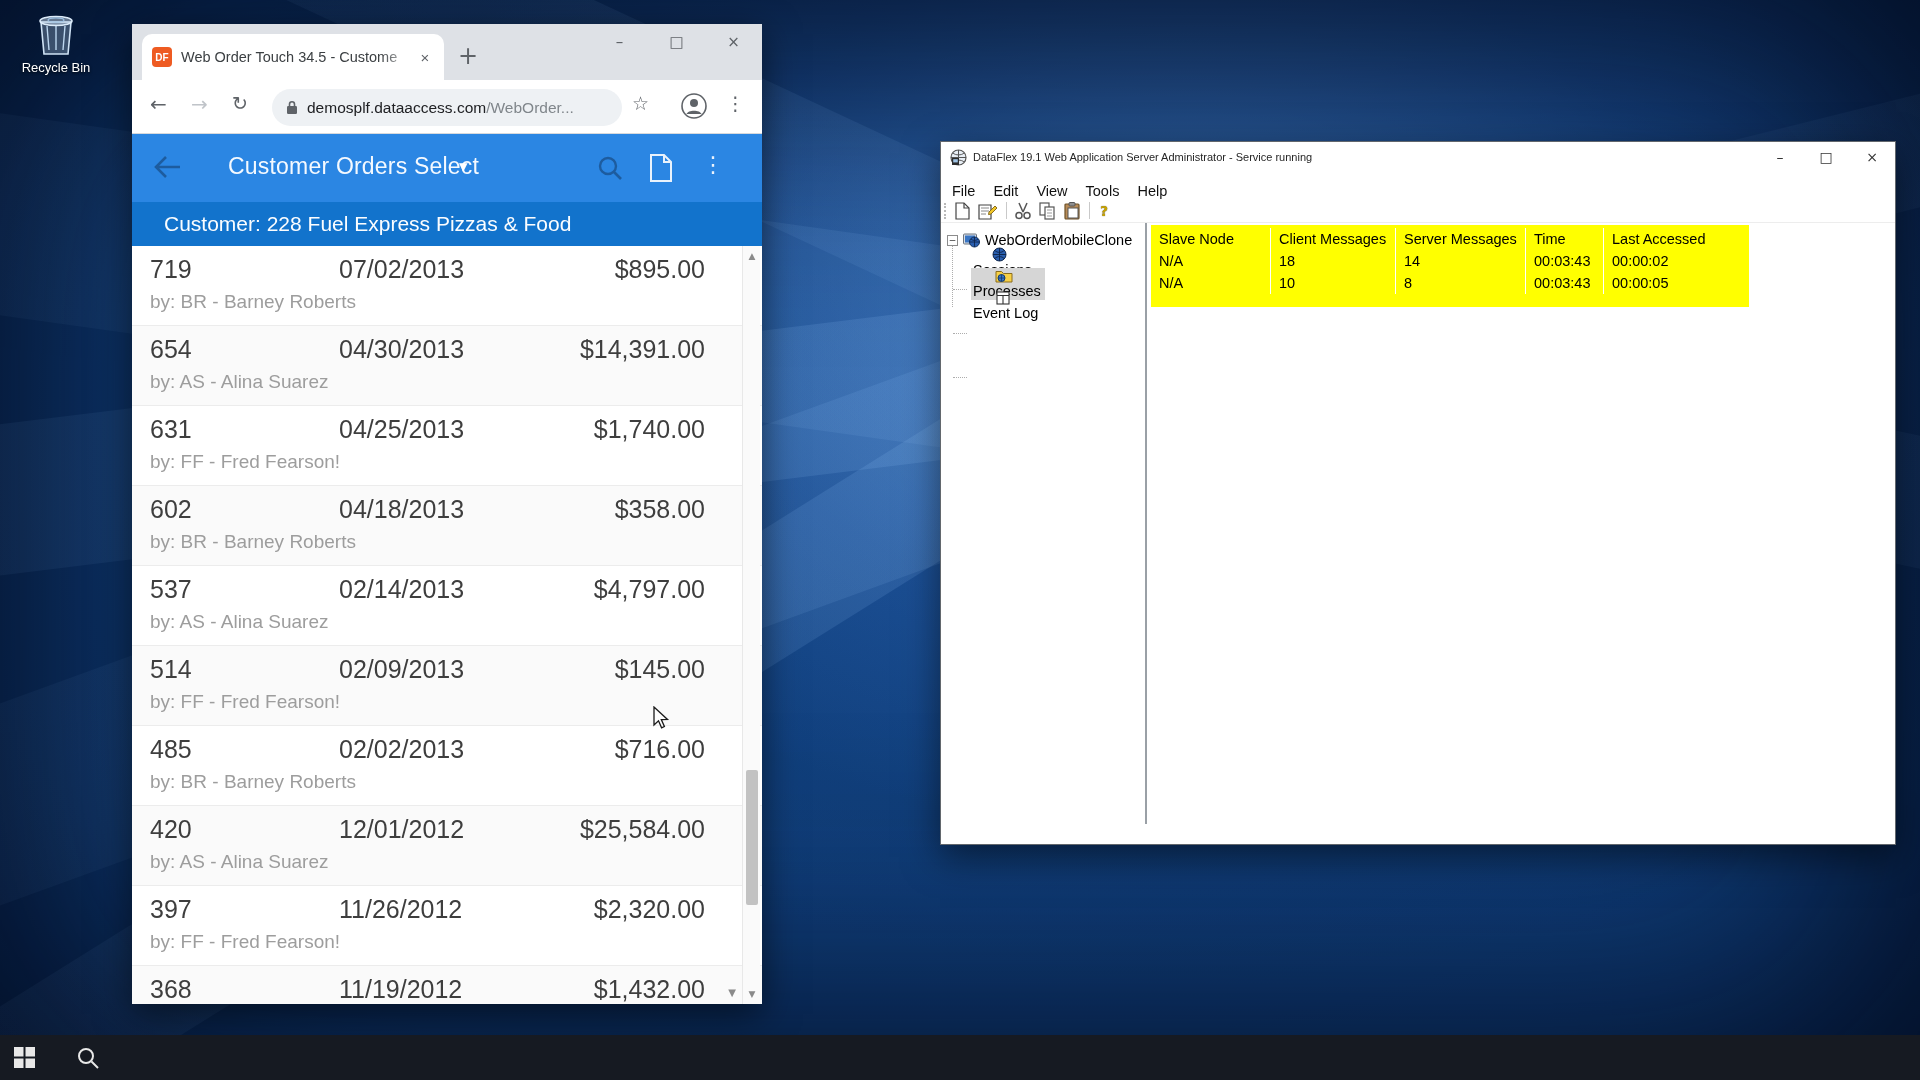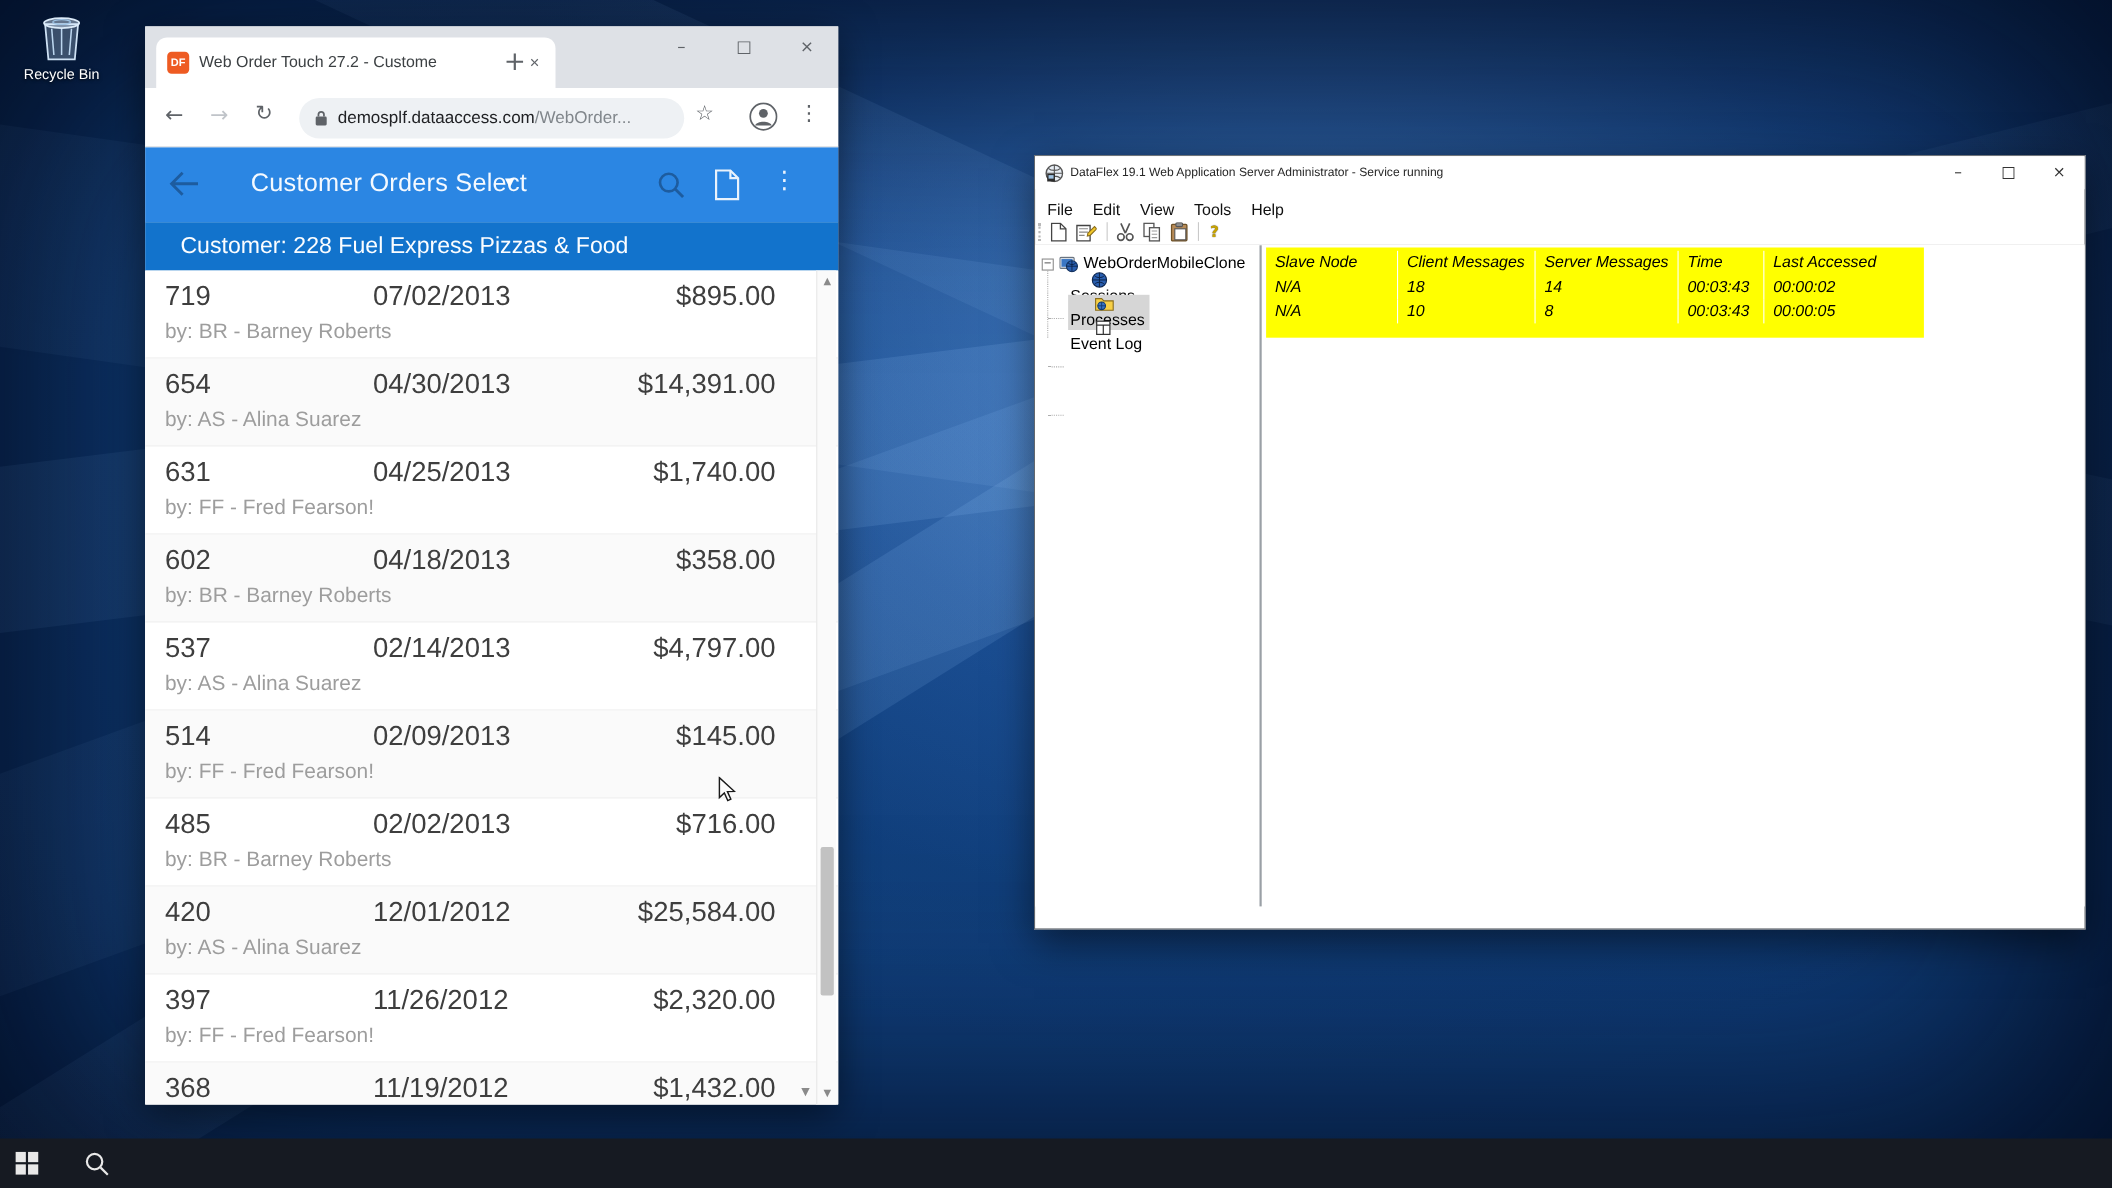--- a/index.html
+++ b/index.html
@@ -23,21 +23,21 @@
   .b7{transform:rotate(-14deg);height:110px;opacity:.4;}
 
   
   .recycle{position:absolute;left:14px;top:10px;width:84px;text-align:center;z-index:2;}
   .bin-label{margin-top:2px;font-size:13px;color:#fff;text-shadow:0 1px 3px rgba(0,0,0,.9);}
 
   
   .chrome-window{position:absolute;left:132px;top:24px;width:630px;height:980px;background:#fff;z-index:3;
     box-shadow:0 10px 34px rgba(0,0,0,.55);}
   .tabstrip{position:absolute;left:0;top:0;width:100%;height:56px;background:#dee1e6;}
-  .tab{position:absolute;left:10px;top:10px;width:363px;height:46px;background:#fff;border-radius:10px 10px 0 0;display:flex;align-items:center;padding:0 10px;}
+  .tab{position:absolute;left:10px;top:10px;width:302px;height:46px;background:#fff;border-radius:10px 10px 0 0;display:flex;align-items:center;padding:0 10px;}
   .favicon{width:20px;height:20px;border-radius:4px;background:var(--favicon-bg,#ee5b22);color:#fff;font-size:10px;font-weight:bold;
     display:inline-flex;align-items:center;justify-content:center;flex:0 0 20px;}
   .tab-title{margin-left:9px;font-size:14.5px;color:#3c4043;white-space:nowrap;overflow:hidden;flex:1 1 auto;
     -webkit-mask-image:linear-gradient(90deg,#000 85%,transparent);mask-image:linear-gradient(90deg,#000 85%,transparent);}
   .tab-close{flex:0 0 18px;font-size:15px;color:#5f6368;text-align:center;cursor:default;}
   .newtab{position:absolute;left:326px;top:18px;font-size:24px;line-height:28px;color:#5f6368;font-family:"DejaVu Sans",sans-serif;}
   .win-ctrls{position:absolute;right:0;top:0;height:36px;display:flex;}
   .win-ctrls span{width:57px;text-align:center;line-height:36px;font-size:15px;color:#5f6368;font-family:"DejaVu Sans",sans-serif;}
   .urlbar{position:absolute;left:0;top:56px;width:100%;height:54px;background:#fff;border-bottom:1px solid #d6d9dd;}
   .nav-ic{position:absolute;top:12px;font-size:20px;color:#5f6368;font-family:"DejaVu Sans",sans-serif;}
@@ -95,21 +95,21 @@
     display:inline-block;margin-right:5px;font-family:"DejaVu Sans",sans-serif;}
   .t-icon{margin-right:5px;display:inline-flex;}
   .t-item-inner{display:inline-flex;align-items:center;padding:1px 4px 1px 2px;flex-direction:column;}
   .t-selected{background:#d6d6d6;}
   .t-vline{position:absolute;left:11px;top:20px;height:64px;border-left:1px dotted #adadad;}
   .t-stub{position:absolute;left:12px;width:14px;border-top:1px dotted #adadad;}
   
   .a-grid{position:absolute;left:208px;top:0;right:0;height:100%;background:#fff;}
   .g-yellow{position:absolute;left:2px;top:2px;width:598px;height:82px;background:var(--highlight,#ffff00);padding-top:3px;}
   .g-row{display:flex;height:22px;line-height:22px;font-size:14.5px;color:#000;}
-  .g-cell{padding-left:8px;border-right:1px solid #fff;overflow:hidden;white-space:nowrap;font-style:italic;}
+  .g-cell{padding-left:8px;border-right:1px solid #fff;overflow:hidden;white-space:nowrap;}
   .gc-0{width:120px;} .gc-1{width:125px;} .gc-2{width:130px;} .gc-3{width:78px;} .gc-4{width:145px;border-right:none;}
   .a-status{position:absolute;left:0;bottom:0;width:100%;height:22px;background:#f0f0f0;border-top:1px solid #d4d4d4;font-size:13.5px;color:#111;}
   .s-left{position:absolute;left:7px;top:0;line-height:21px;}
   .s-num{position:absolute;right:51px;top:1px;width:60px;text-align:center;line-height:19px;border-left:1px solid #cfcfcf;border-right:1px solid #cfcfcf;}
   .s-blank{position:absolute;right:14px;top:1px;width:36px;height:19px;border-right:1px solid #cfcfcf;}
   .s-grip{position:absolute;right:1px;bottom:1px;}
 
   
   .taskbar{position:absolute;left:0;bottom:0;width:1920px;height:45px;background:#161a22;z-index:6;}
   .tb-start{position:absolute;left:14px;top:12px;}
@@ -136,21 +136,21 @@
       <ellipse cx="23" cy="11" rx="16" ry="4.5" fill="rgba(220,238,255,.45)" stroke="#dcebf9" stroke-width="1.6"></ellipse>
       <ellipse cx="23" cy="10" rx="8" ry="2.2" fill="none" stroke="#9fc3e4" stroke-width="1.2"></ellipse>
     </svg>
     <div class="bin-label">Recycle Bin</div>
   </div>
 
   <div class="chrome-window">
     <div class="tabstrip">
       <div class="tab">
         <span class="favicon">DF</span>
-        <span class="tab-title">Web Order Touch 27.2 - Custome</span>
+        <span class="tab-title">Web Order Touch 34.5 - Custome</span>
         <span class="tab-close">×</span>
       </div>
       <span class="newtab">+</span>
       <div class="win-ctrls">
         <span>–</span>
         <span>□</span>
         <span>×</span>
       </div>
     </div>
 

